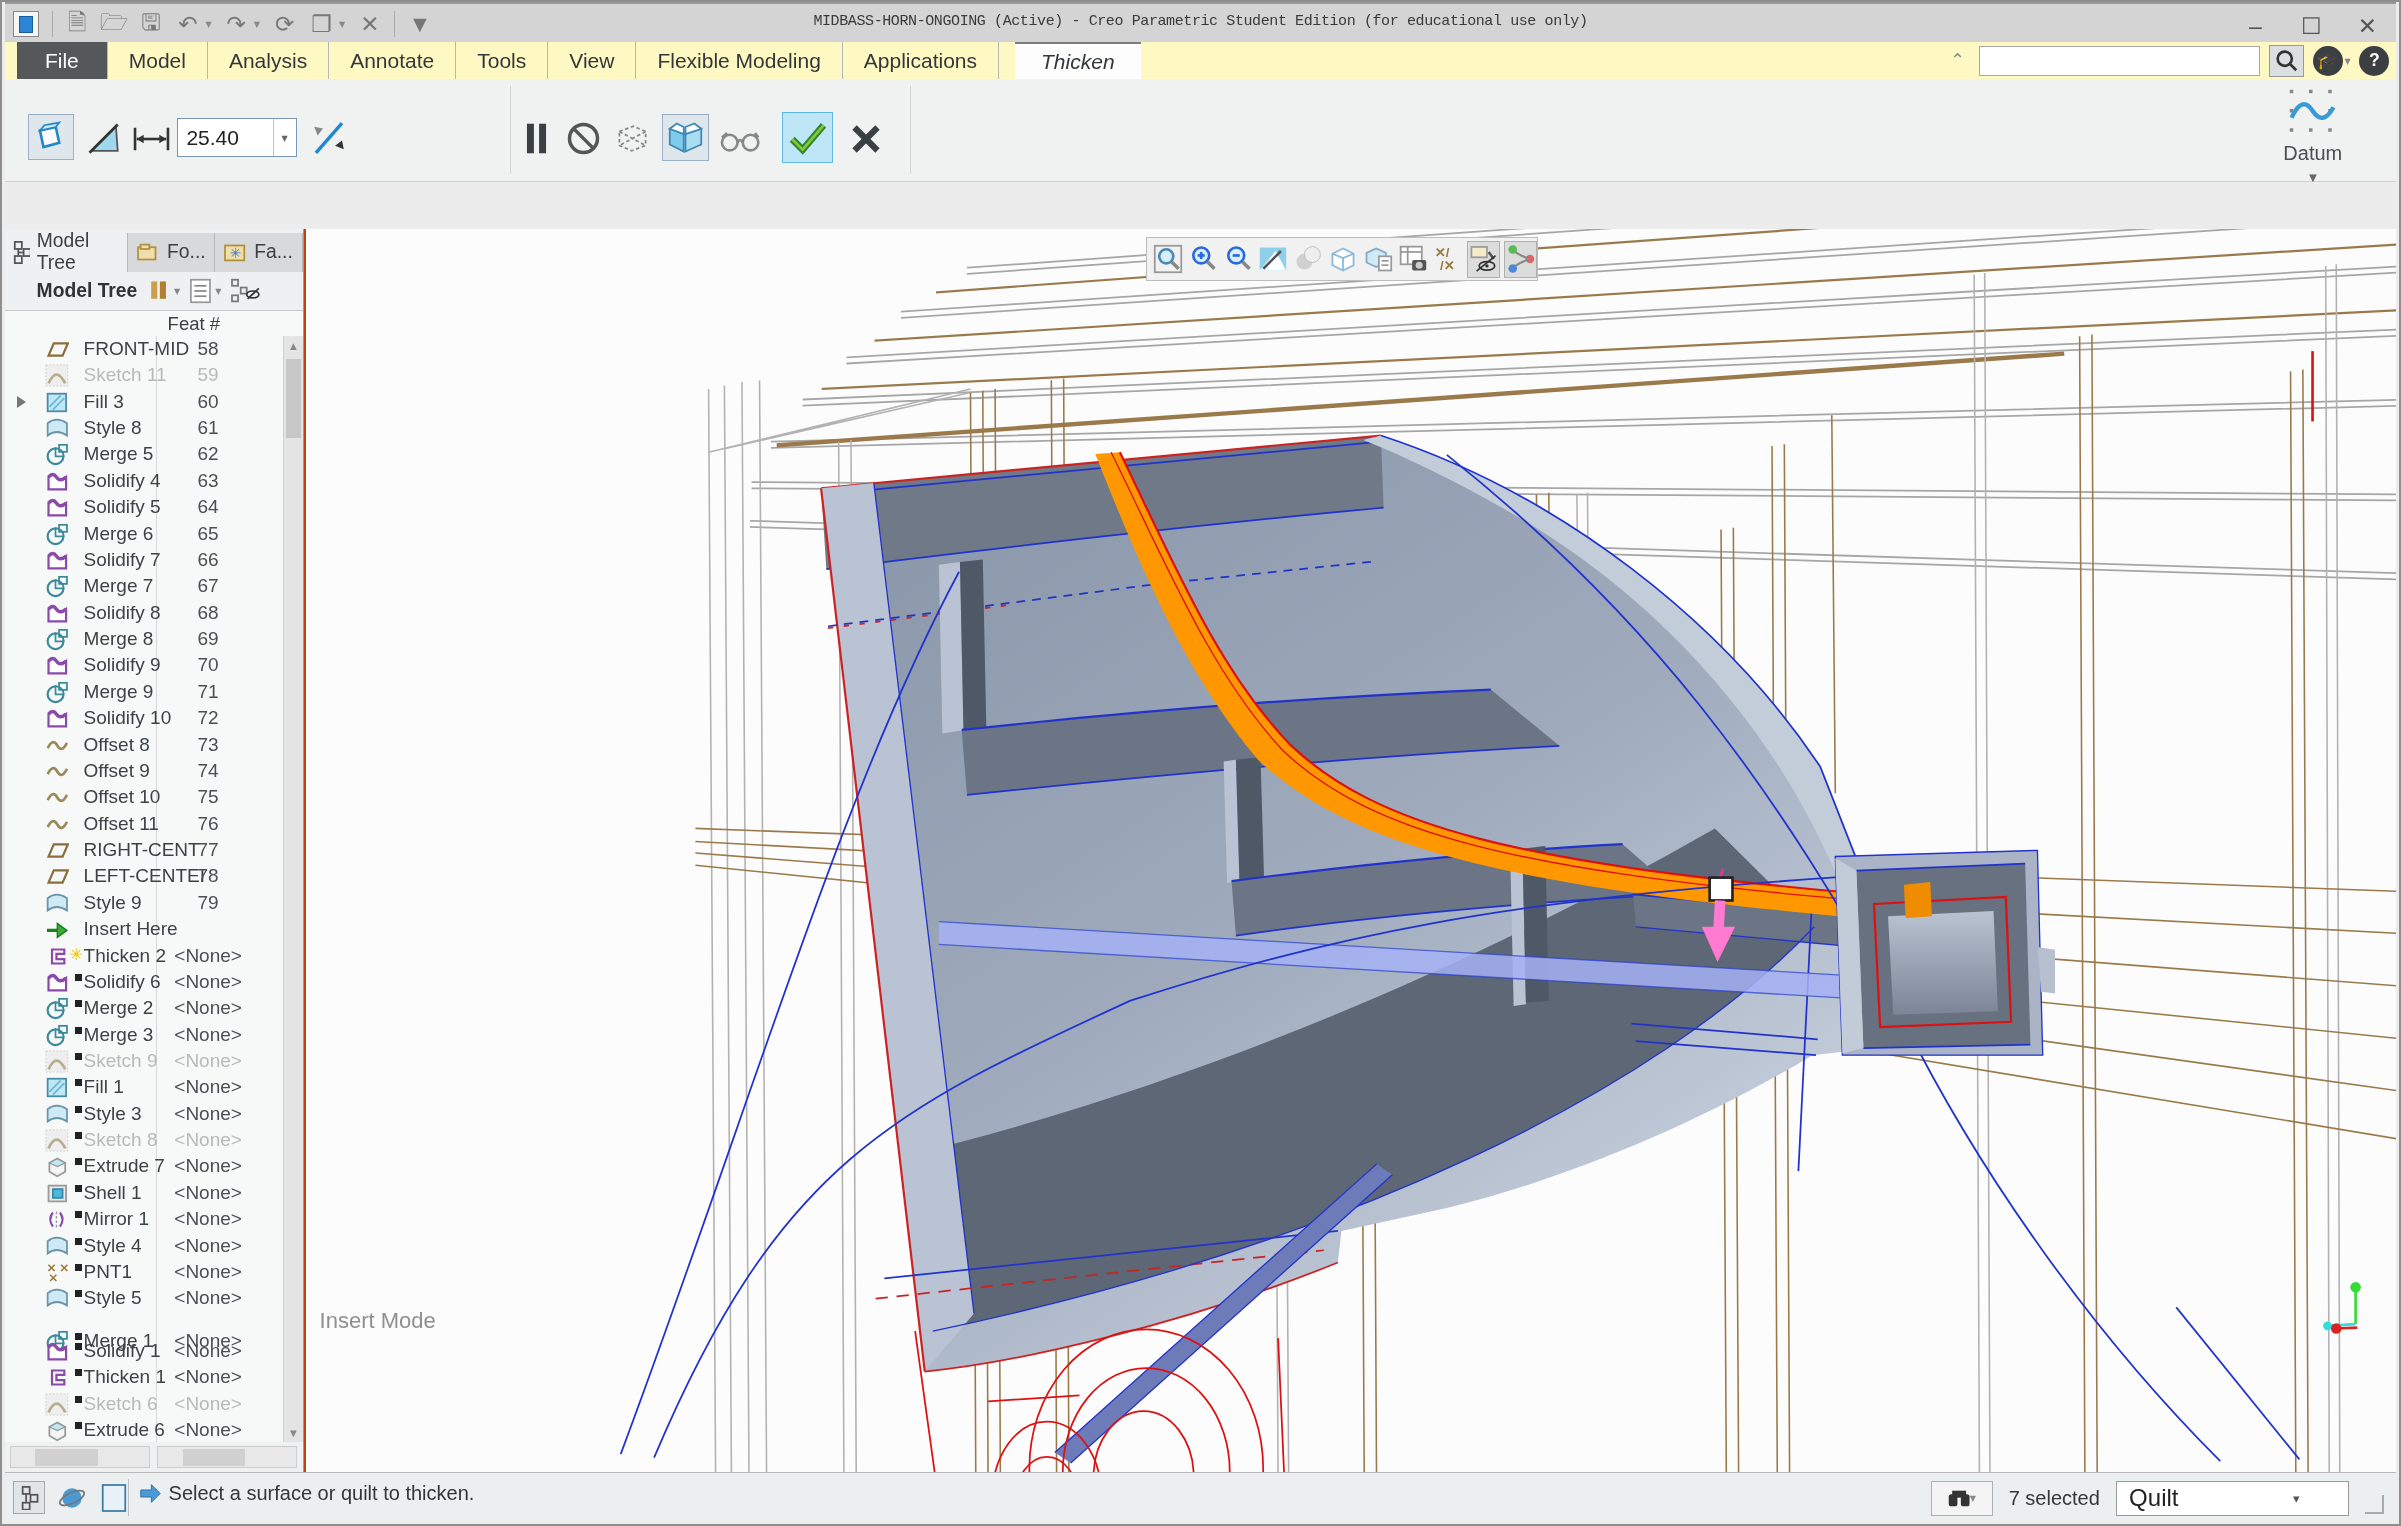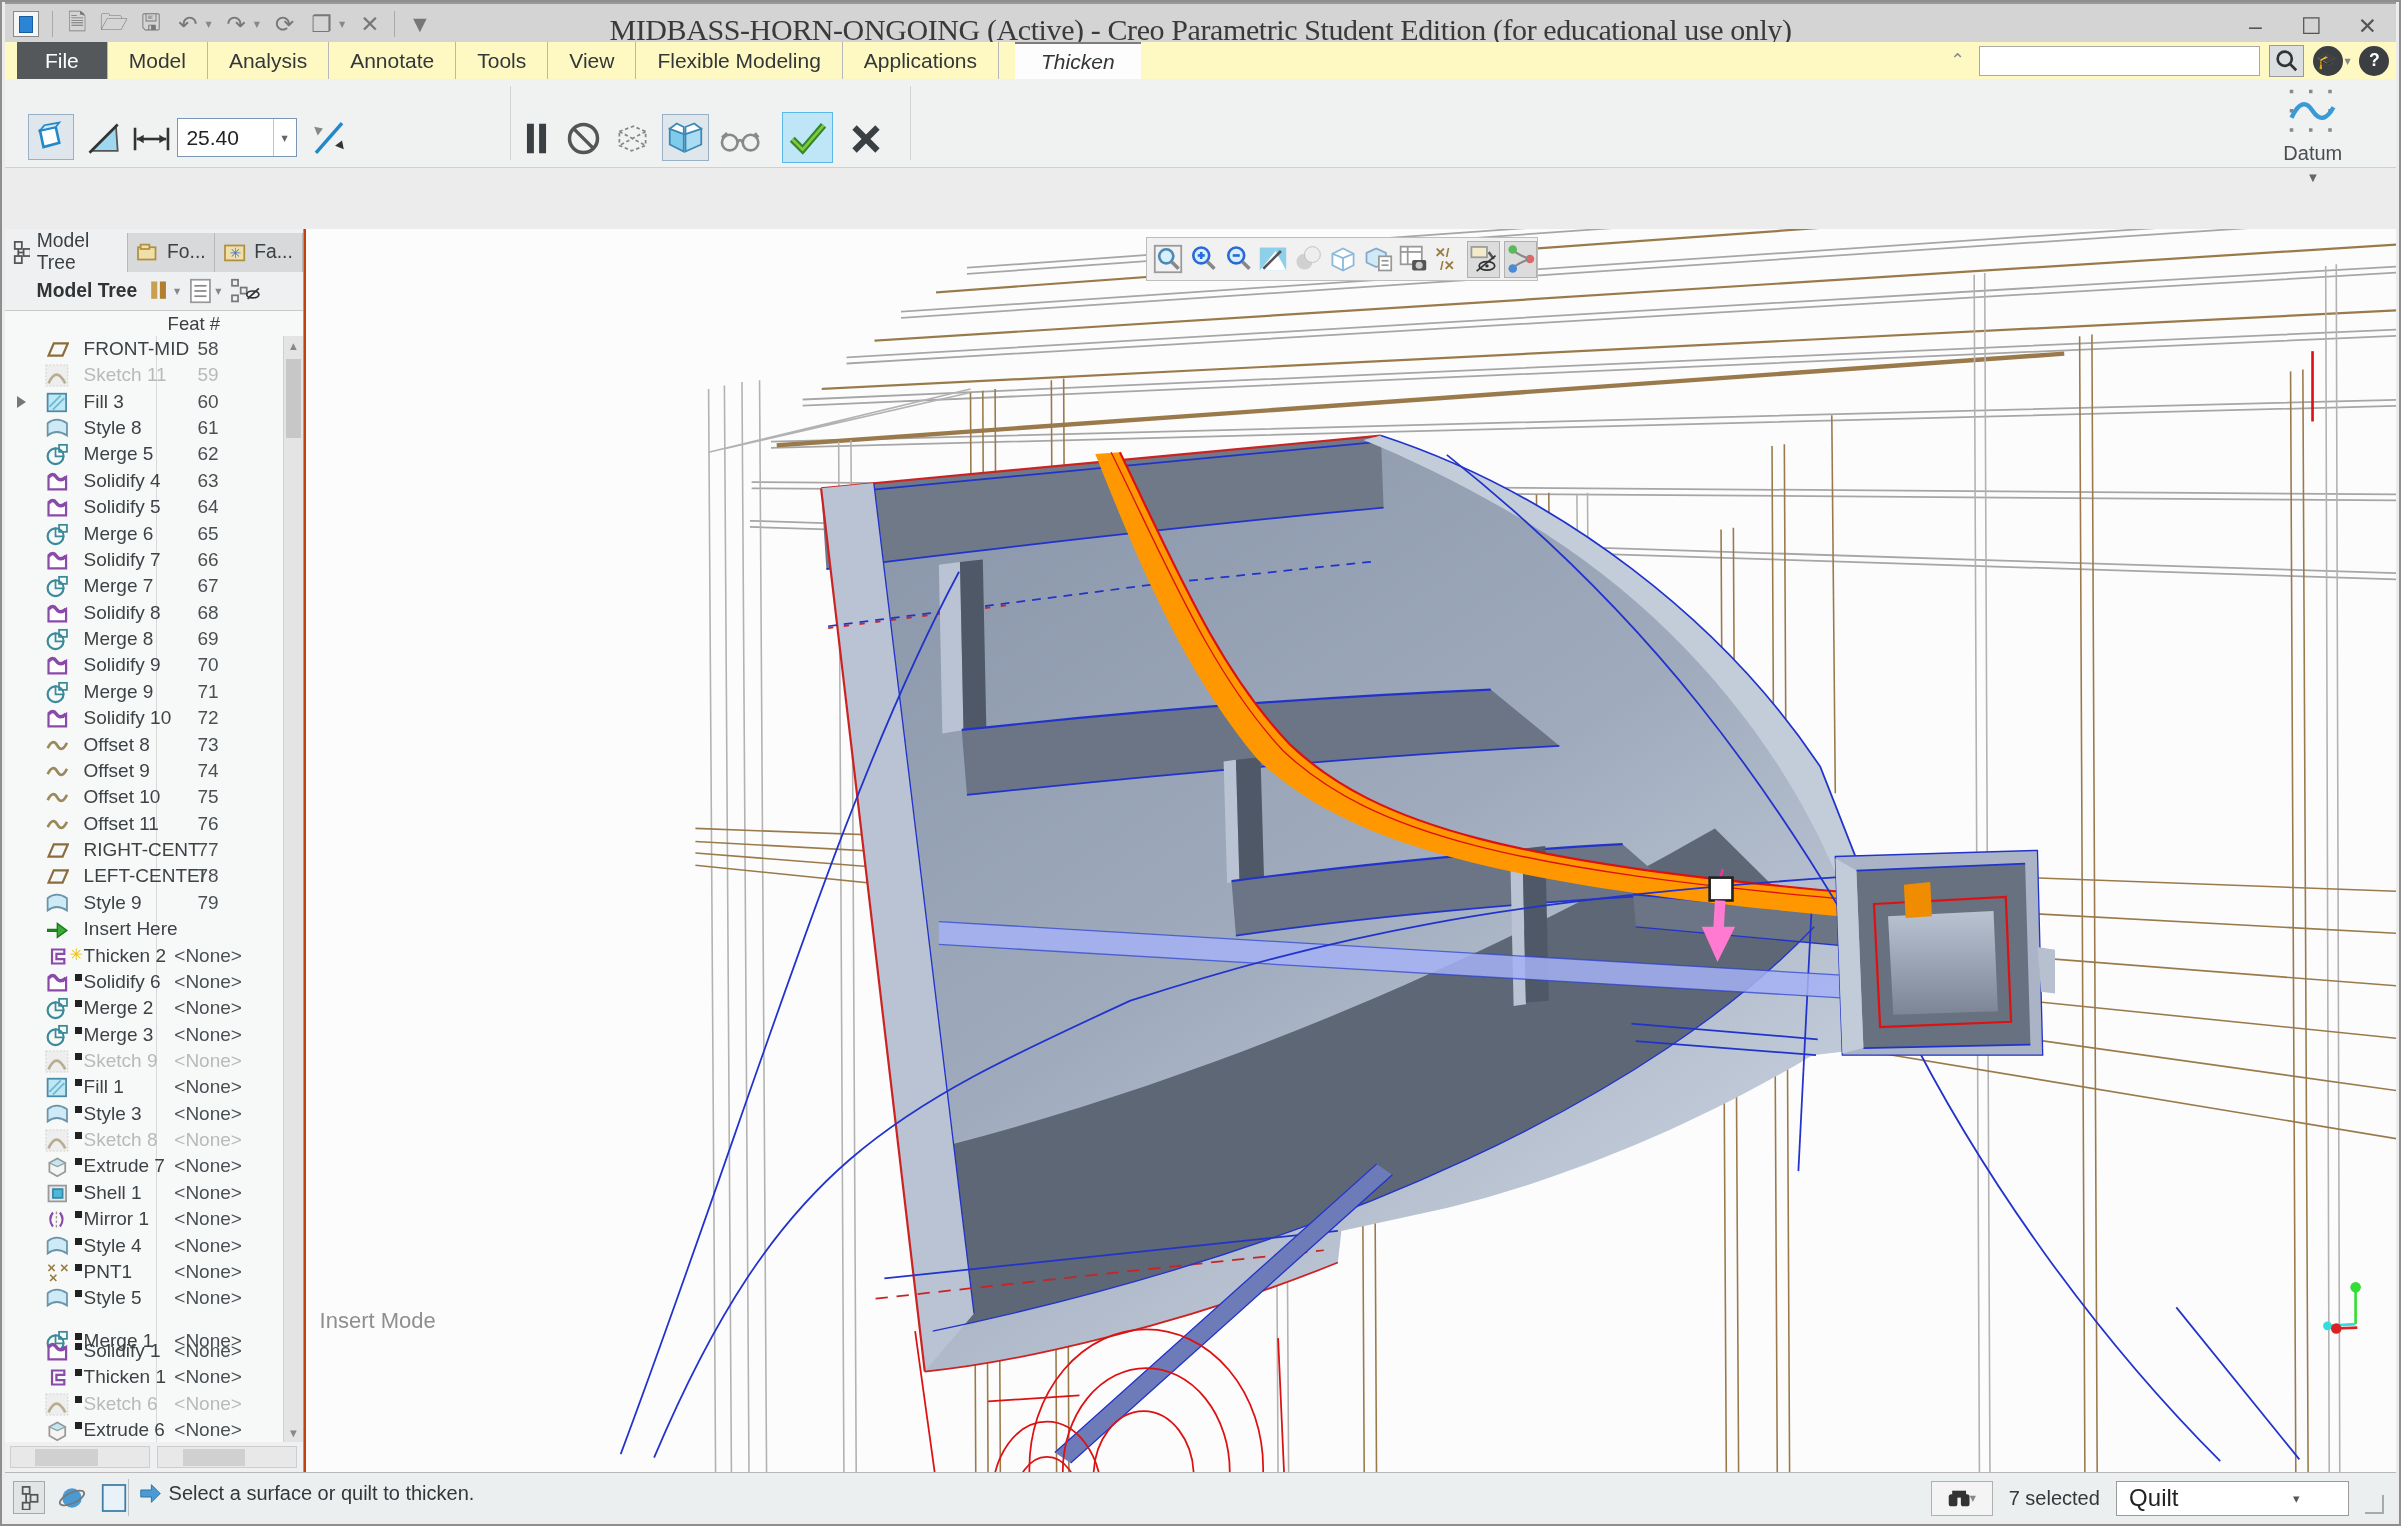--- a/index.html
+++ b/index.html
@@ -6,36 +6,36 @@
 html,body { width:2401px; height:1527px; font-family:"Liberation Sans",sans-serif; overflow:hidden; }
 .window { position:absolute; inset:0; background:#ececec; border:2.6px solid #8e8e8e; }
 
 .titlebar { position:absolute; left:2.6px; top:0; right:2.6px; height:40px; background:#d4d4d4; border-top:2.6px solid #999; }
 .qb { position:absolute; left:8.8px; top:5.3px; height:30px; display:flex; align-items:center; gap:12.3px; }
 .qb .sep { width:0.9px; height:26px; background:#aaa; }
 .qicon { width:24.6px; height:24.6px; display:flex; align-items:center; justify-content:center; color:#777; font-size:23px; }
 .appicon { width:26px; height:26px; background:#f6f6f6; border:1.8px solid #888; display:flex; align-items:center; justify-content:center; }
 .appicon div { width:14px; height:17.6px; background:#2a86d4; border:1.8px solid #1a5d9c; }
 .dd { color:#888; font-size:12.3px; margin-left:-7px; }
-.title { position:absolute; left:0; right:0; top:8.8px; text-align:center; font-size:30px; color:#3a3a3a; font-family:Liberation Serif, serif; letter-spacing:-0.4px;}
+.title { position:absolute; left:0; right:0; top:8.8px; text-align:center; font-size:15px; color:#3a3a3a; font-family:Liberation Mono, monospace; letter-spacing:-0.4px;}
 .winctl { position:absolute; right:16px; top:8.8px; display:flex; gap:30px; color:#555; font-size:23px; }
 .winctl span { width:26px; text-align:center; }
 
 .tabrow { position:absolute; left:2.6px; top:40px; right:2.6px; height:37px; background:#fef9c3; }
 .tabs { position:absolute; left:12.3px; top:0; height:37px; display:flex; }
 .tab { padding:0 21px; font-size:21px; color:#33373a; display:flex; align-items:center; border-right:0.9px solid #b4b8bb; }
 .tab.file { background:#55585b; color:#fff; padding:0 28px; }
 .tab.active { background:#fdfdfd; font-style:italic; border-top:2.6px solid #7c7c7c; border-right:none; margin-left:16px; padding:0 26px;}
 .searchzone { position:absolute; right:7px; top:2.6px; height:32px; display:flex; align-items:center; gap:8.8px; }
 .chev { color:#8a8a8a; font-size:17.6px; margin-right:5.3px;}
 .searchbox { width:281px; height:30px; background:#fff; border:0.9px solid #a8a8a8; }
 .magbtn { width:35px; height:32px; border:0.9px solid #9a9a9a; background:#dcdfe1; display:flex; align-items:center; justify-content:center; }
 .circbtn { width:30px; height:30px; border-radius:50%; background:#3b3f42; color:#fff; display:flex; align-items:center; justify-content:center; font-size:17.6px; font-weight:bold;}
 
-.ribbon { position:absolute; left:2.6px; top:77px; right:2.6px; height:89px; background:#f0f1f1; border-bottom:0.9px solid #d0d0d0;}
+.ribbon { position:absolute; left:2.6px; top:77px; right:2.6px; height:103px; background:#f0f1f1; border-bottom:0.9px solid #d0d0d0;}
 .rsep { position:absolute; top:7px; bottom:7px; width:0.9px; background:#d4d4d4; }
 .ric { position:absolute; display:flex; align-items:center; justify-content:center; }
 .selbox { border:0.9px solid #9ab0c6; background:#dfe6ec; }
 .inputbox { position:absolute; left:172px; top:39px; width:120px; height:39px; background:#fff; border:0.9px solid #7a97b5; display:flex; align-items:center; }
 .inputbox .val { flex:1; font-size:21px; color:#222; padding-left:8.8px; }
 .inputbox .arr { width:23px; height:100%; border-left:0.9px solid #b8c6d4; color:#666; font-size:12.3px; display:flex; align-items:center; justify-content:center; }
 .datumgrp { position:absolute; right:17.6px; top:0; width:132px; height:113px; text-align:center; }
 .datumgrp .lbl { position:absolute; top:63px; width:100%; font-size:20px; color:#4a4e52; }
 .datumgrp .arr { position:absolute; top:91px; width:100%; color:#666; font-size:13px; }
 

